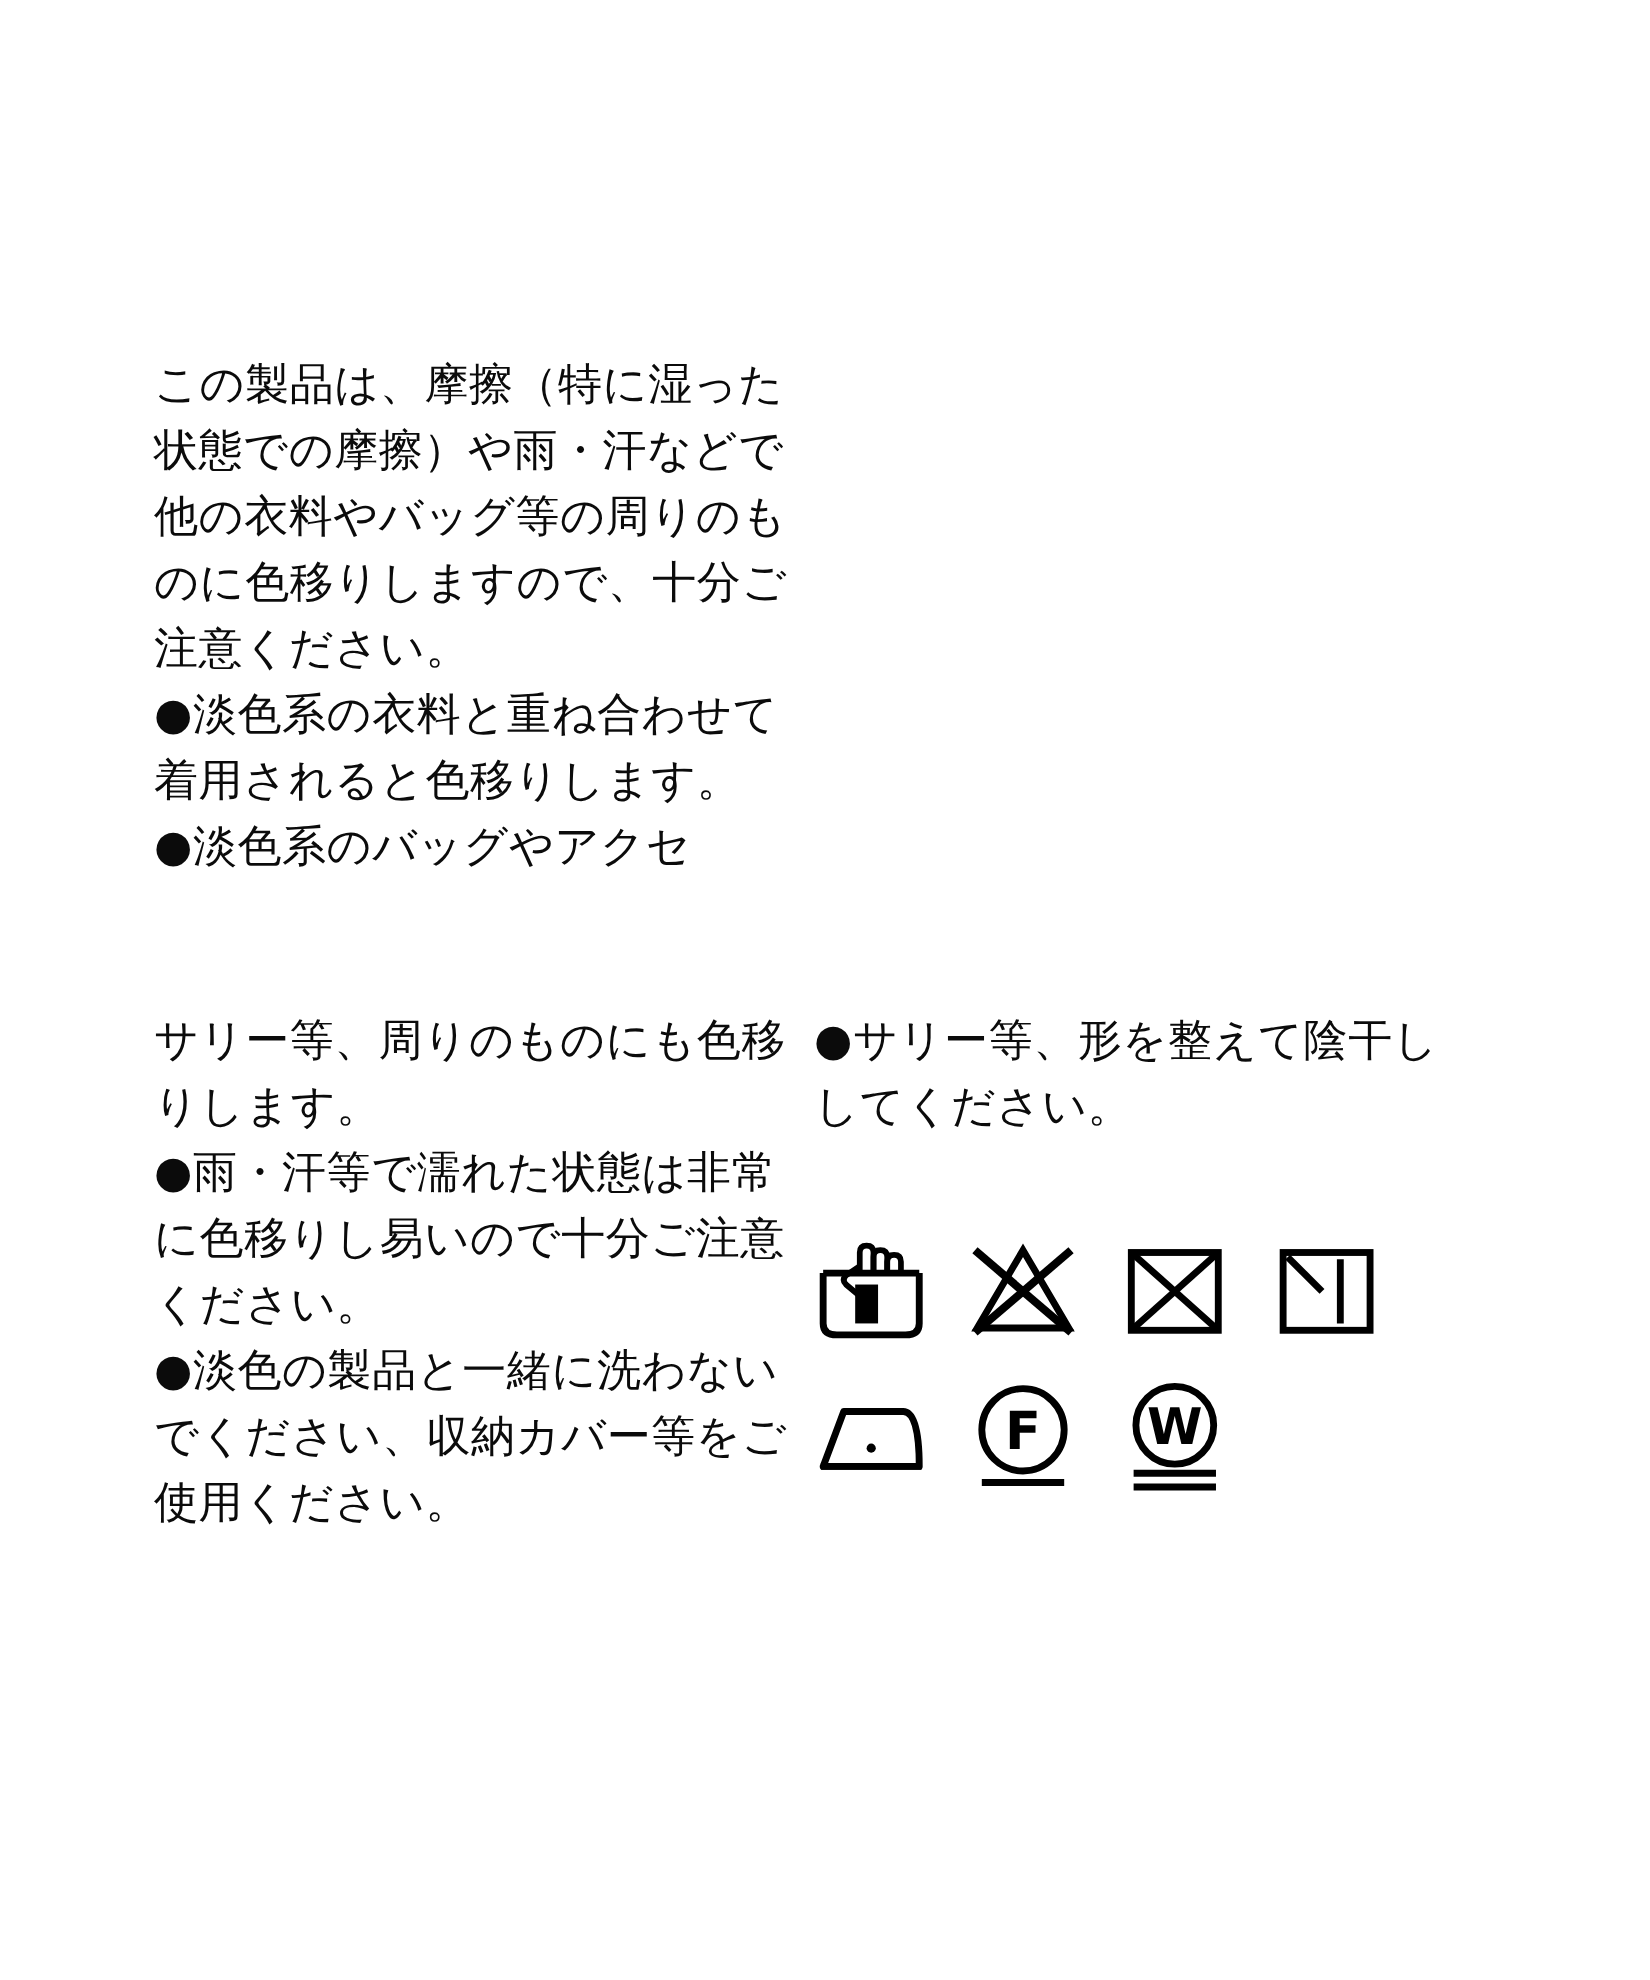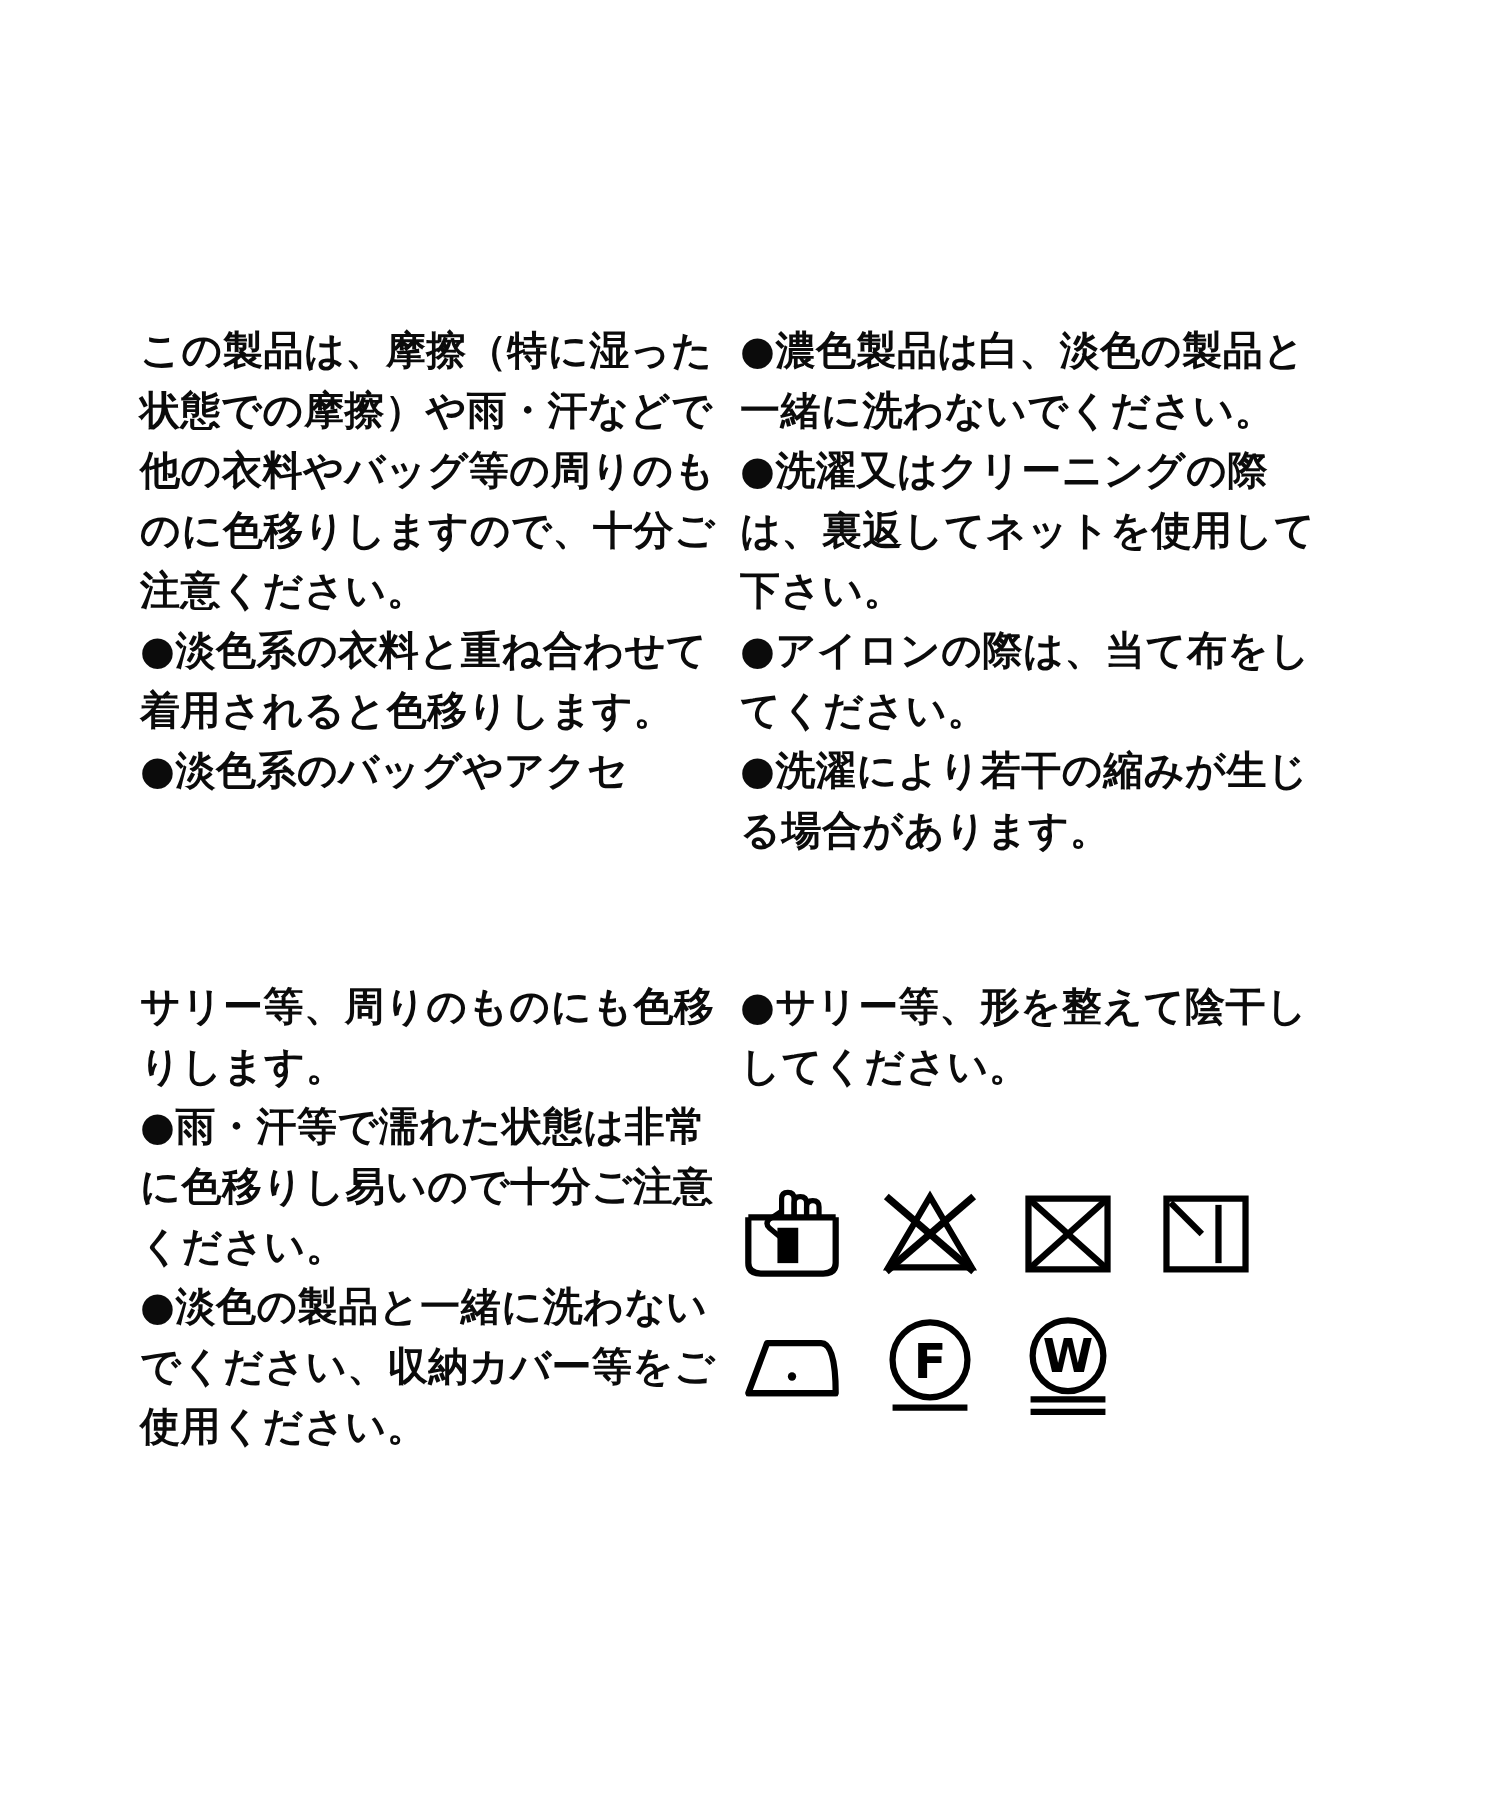--- a/index.html
+++ b/index.html
@@ -41,21 +41,21 @@
     box-sizing: border-box;
   }
   .col-right {
     width: 600px;
     box-sizing: border-box;
   }
   .care-text {
     font-size: 40px;
     line-height: 1.50;
     letter-spacing: 0.5px;
-    font-weight: 700;
+    font-weight: 400;
     white-space: pre-wrap;
     word-break: break-all;
     margin: 0;
     color: #0b0b0b;
   }
   .symbols {
     margin-top: 86px;
   }
   .symbol-row {
     display: flex;
@@ -82,26 +82,20 @@
 
 <div class="sheet">
 
   <div class="grid">
 
     <div class="row row-top">
       <div class="col-left">
         <p class="care-text">この製品は、摩擦（特に湿った状態での摩擦）や雨・汗などで他の衣料やバッグ等の周りのものに色移りしますので、十分ご注意ください。
 ●淡色系の衣料と重ね合わせて着用されると色移りします。
 ●淡色系のバッグやアクセ</p>
-      </div>
-      <div class="col-right">
-        <p class="care-text">●濃色製品は白、淡色の製品と一緒に洗わないでください。
-●洗濯又はクリーニングの際は、裏返してネットを使用して下さい。
-●アイロンの際は、当て布をしてください。
-●洗濯により若干の縮みが生じる場合があります。</p>
       </div>
     </div>
 
     <div class="row row-bottom">
       <div class="col-left">
         <p class="care-text">サリー等、周りのものにも色移りします。
 ●雨・汗等で濡れた状態は非常に色移りし易いので十分ご注意ください。
 ●淡色の製品と一緒に洗わないでください、収納カバー等をご使用ください。</p>
       </div>
       <div class="col-right">

